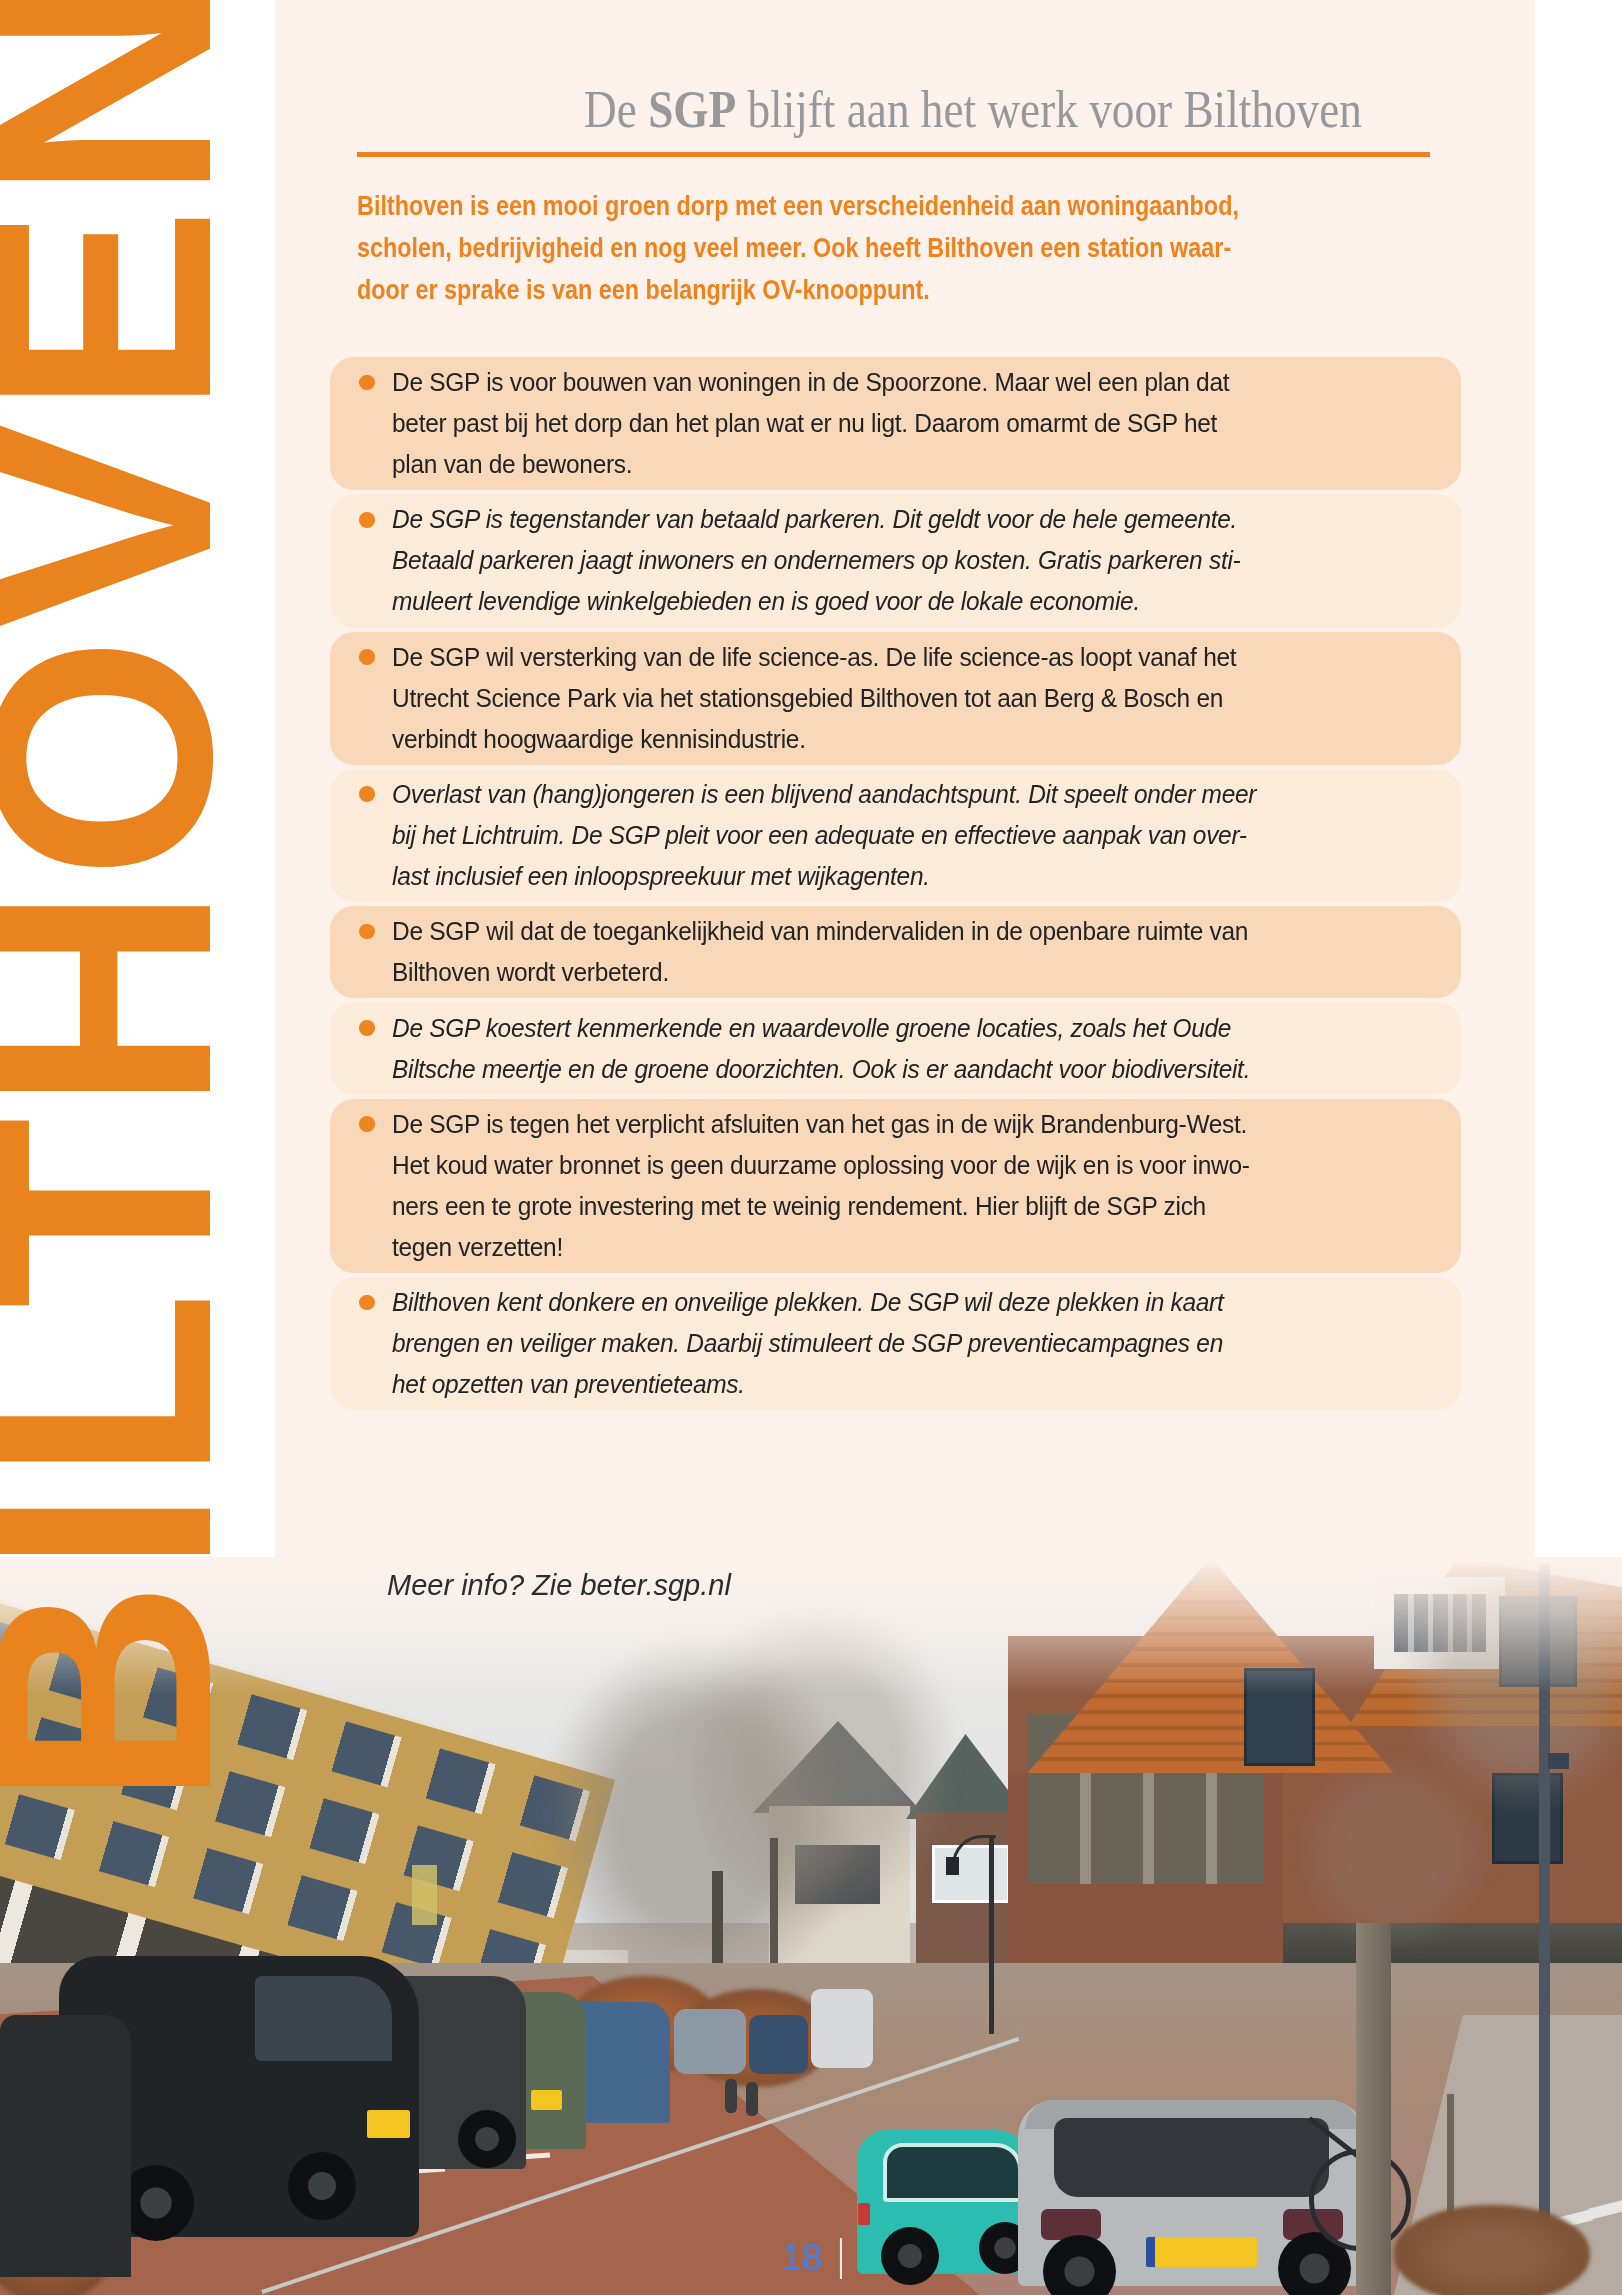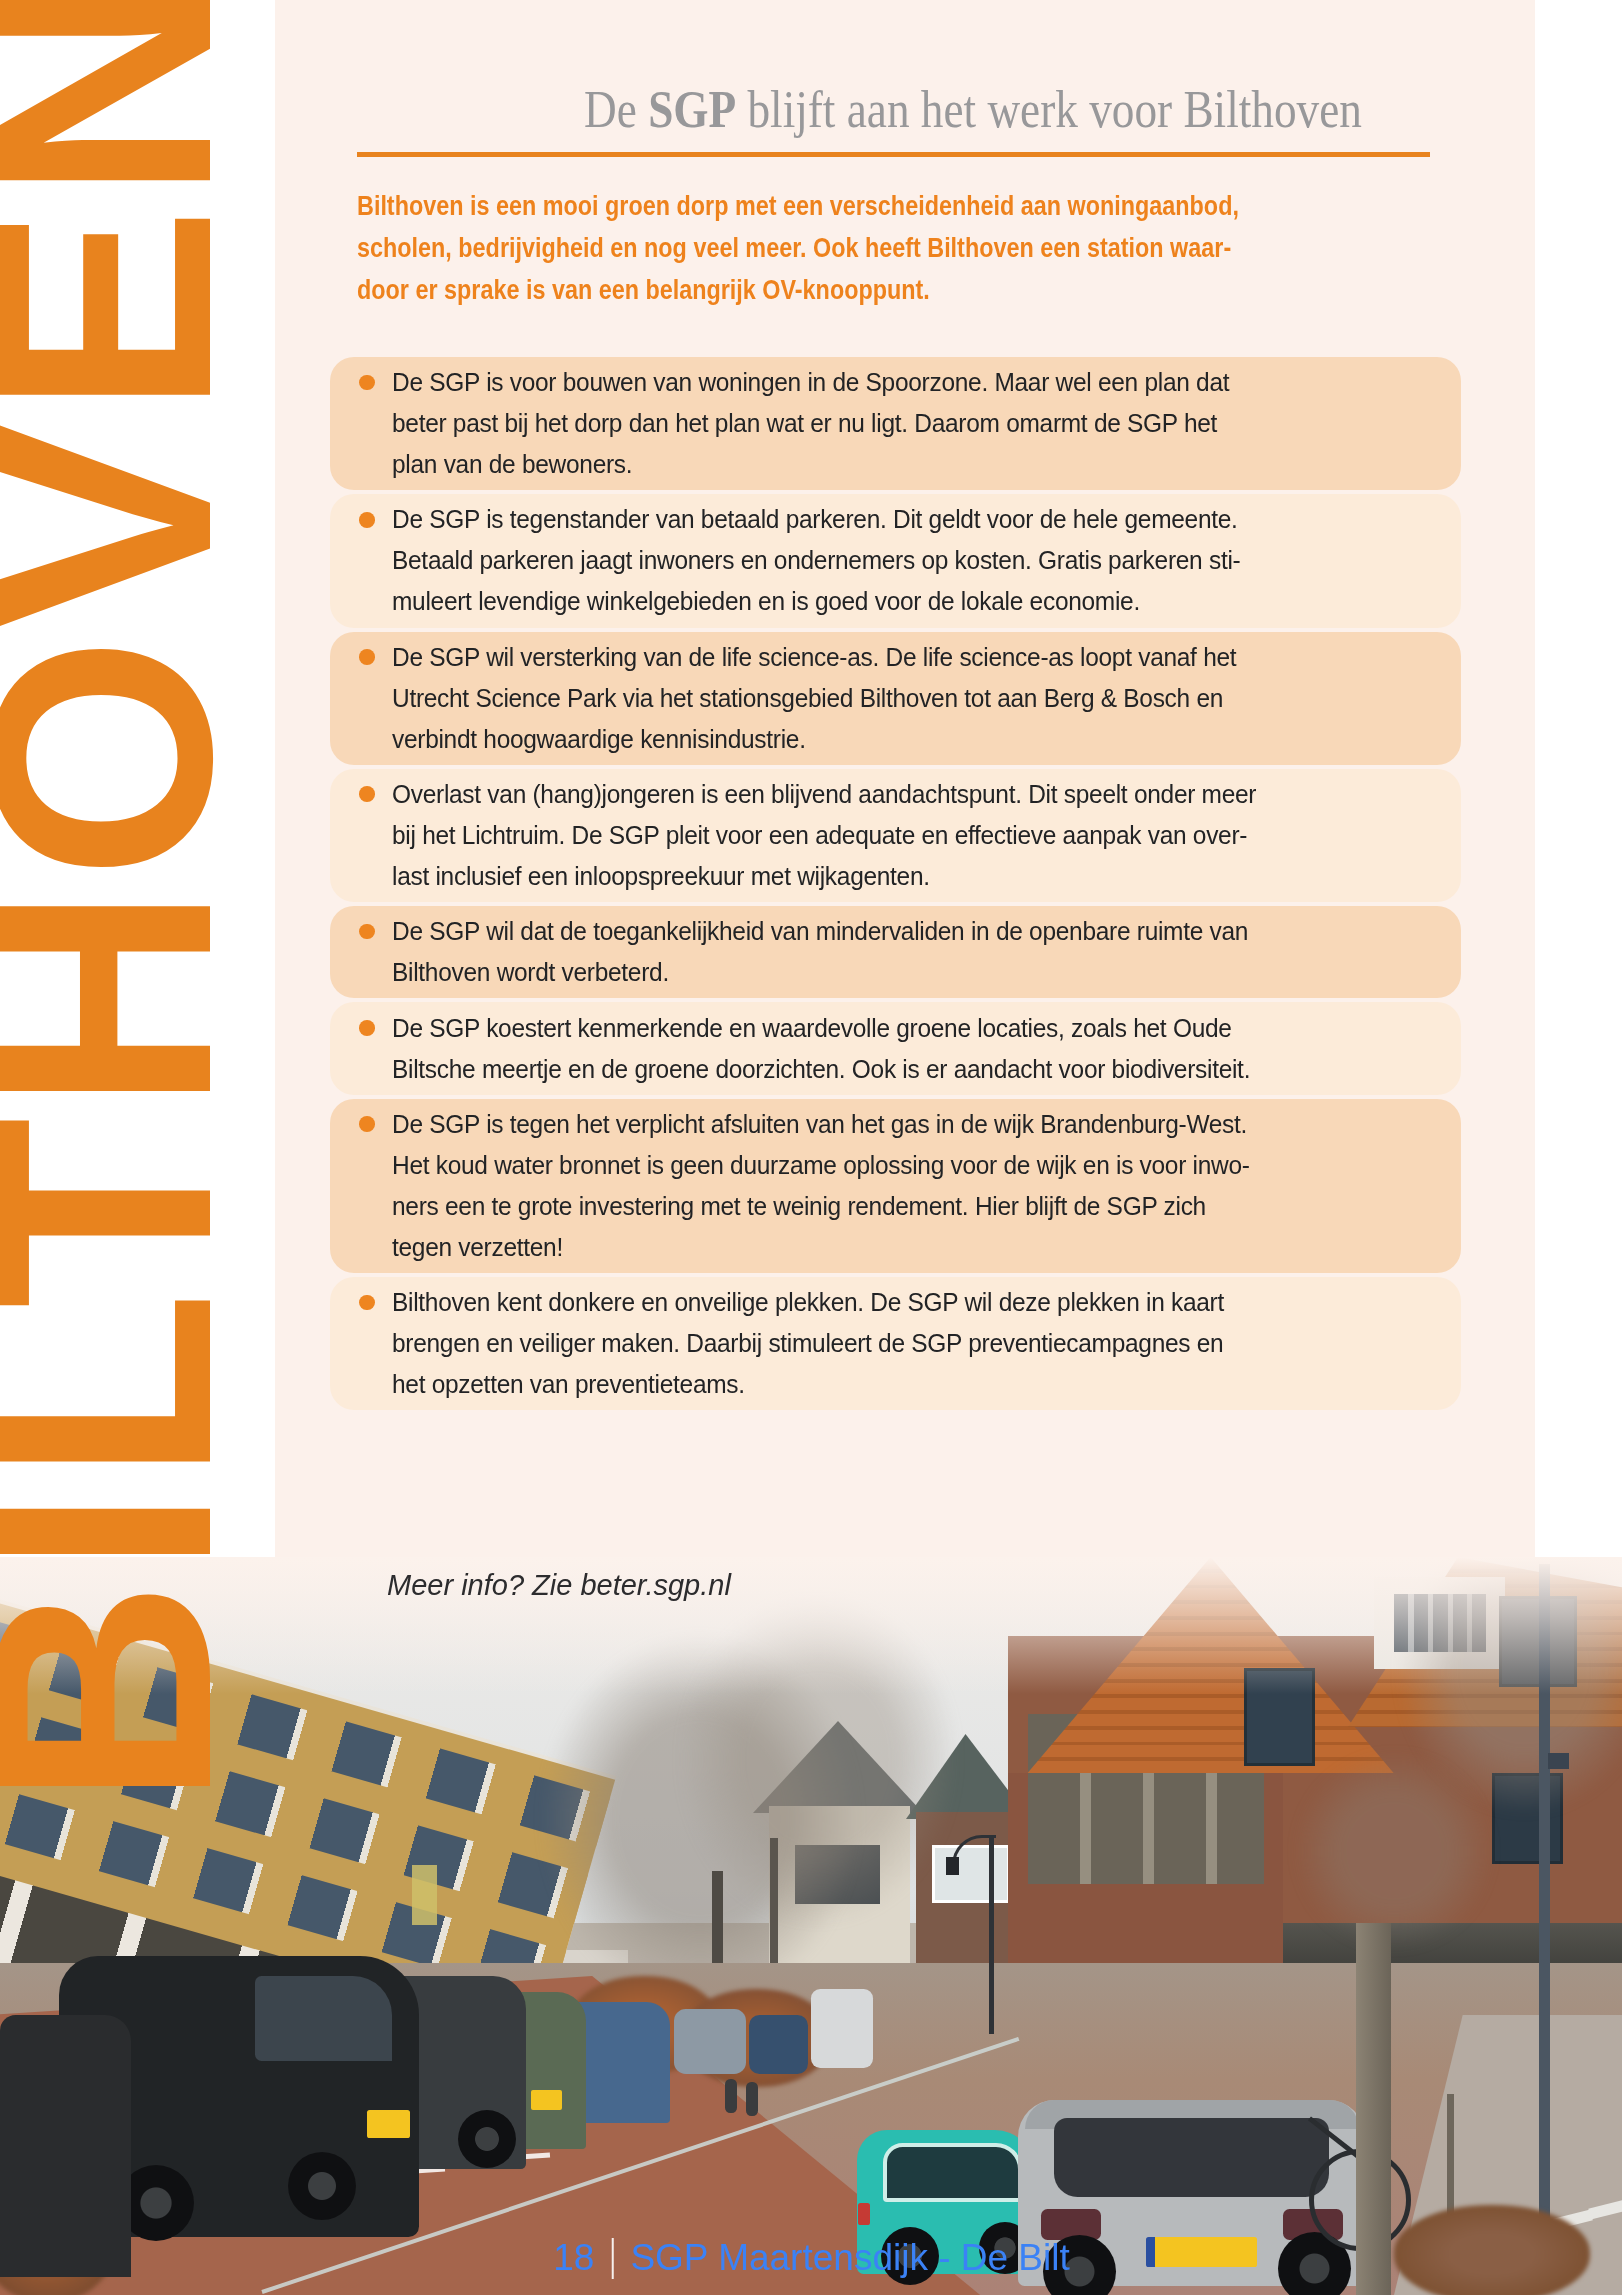--- a/index.html
+++ b/index.html
@@ -45,21 +45,21 @@
   
   .intro{
     position:absolute;left:357px;top:185px;z-index:3;
     font-weight:700;color:var(--intro-orange);font-size:27.5px;line-height:42px;
   }
   .intro .line{transform:scaleX(.85);transform-origin:left center;white-space:nowrap;}
   
   .bands{position:absolute;left:330px;top:357px;width:1131px;z-index:3;}
   .band{position:relative;margin-bottom:3.9px;padding:5.2px 13px 5.2px 62px;border-radius:24px;}
   .band.dark{background:var(--band-dark);}
-  .band.light{background:var(--band-light);}
+  .band.light{background:var(--band-light);font-style:italic;}
   .band .dot{
     position:absolute;left:29px;top:17.7px;width:15.7px;height:15.7px;border-radius:50%;
     background:#ee8520;
   }
   .band .bline{
     font-size:25.5px;line-height:41px;color:var(--body-text);
     letter-spacing:-0.3px;white-space:nowrap;transform:scaleX(.96);transform-origin:left center;
   }
   
   .more-info{
@@ -382,15 +382,14 @@
   <div class="trunk-fg"></div>
   <div class="sapling"></div>
   <div class="hedge hg4"></div>
 
   <div class="photo-fade"></div>
 </div>
 
 <div class="footer">
   <span>18</span>
   <span class="divider"></span>
-  <span>SGP Maartensdijk - De Bilt</span>
 </div>
 
 
 </body></html>

